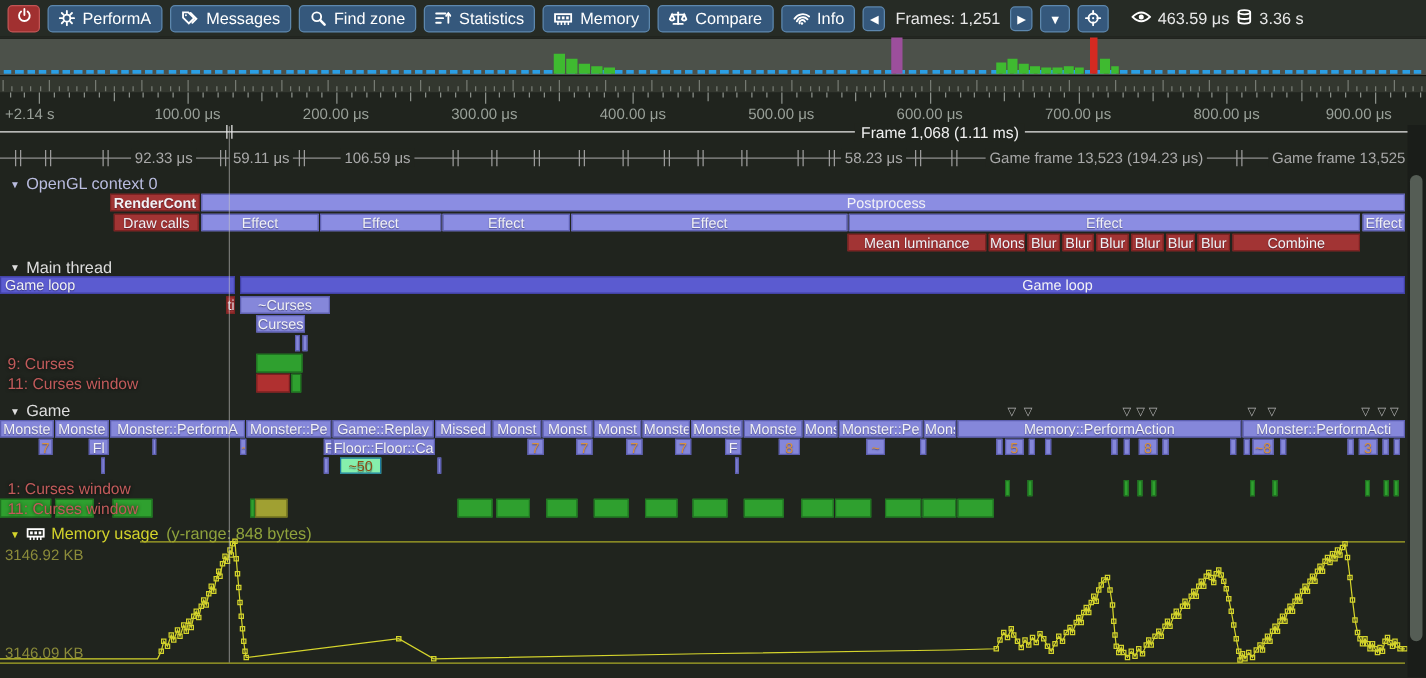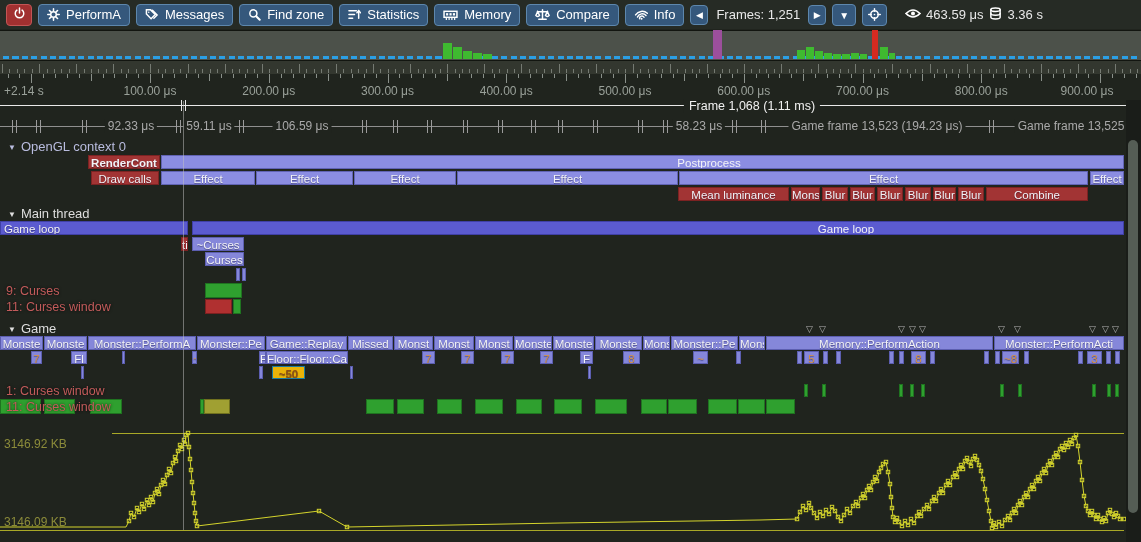--- a/index.html
+++ b/index.html
@@ -48,21 +48,21 @@
         font-size:11.5px;text-align:center;white-space:nowrap;cursor:pointer;}
   .zone .zt{position:relative;display:block;line-height:12px;padding-top:0.5px;text-shadow:0 1px 1px rgba(0,0,30,.45);}
   .zone .abs{position:absolute;top:0.5px;transform:translateX(-50%);line-height:12px;}
   .c-lav{background:#8587da;border-color:#5c5eb0;}
   .c-lav2{background:#8b8de2;border-color:#6163b4;}
   .c-blue{background:#5b5bd0;border-color:#4040a6;}
   .c-red{background:#a23434;border-color:#7c2222;}
   .c-green{background:#2fa02f;border-color:#1f7320;}
   .c-lockred{background:#b03030;border-color:#7c2020;}
   .c-olive{background:#a0a032;border-color:#70701e;}
-  .c-cyan{background:#eab308;border-color:#1b7ba0;color:#8a4f17;font-weight:bold;}
+  .c-cyan{background:#86efac;border-color:#1b7ba0;color:#8a4f17;font-weight:normal;}
   .count{color:#d6913f;}
   .locklabel{position:absolute;color:#c25b5b;font-size:12.5px;z-index:6;text-shadow:0 0 3px rgba(0,0,0,.8);white-space:nowrap;}
   .marker{position:absolute;color:#b5b5b5;font-size:9px;line-height:9px;}
   
   #mem-max{position:absolute;left:4px;top:437px;color:#8c8c3a;font-size:12px;}
   #mem-min{position:absolute;left:4px;top:515px;color:#8c8c3a;font-size:12px;}
   .memline{position:absolute;height:1px;background:#a9a927;}
   
   #cursor-line{position:absolute;left:183px;top:101px;width:1px;height:429px;background:rgba(195,195,195,.5);z-index:8;}
   #scrollbar{position:absolute;right:0;top:100px;width:15px;height:442px;background:#1a1d19;}
@@ -737,21 +737,21 @@
       </div>
       <div class="zone c-blue" style="left: 0px; top: 221px; width: 188px; height: 14px;">
         <span class="zt" style="text-align: left; padding-left: 3px;">Game loop</span>
       </div>
       <div class="zone c-blue" style="left: 192px; top: 221px; width: 932px; height: 14px;">
         <span class="abs" style="left: 653px;">Game loop</span>
       </div>
       <div class="zone c-red" style="left: 181px; top: 237px; width: 7px; height: 14px;">
         <span class="zt">ti</span>
       </div>
-      <div class="zone c-lav" style="left: 192px; top: 237px; width: 52px; height: 14px;">
+      <div class="zone c-lav" style="left: 192px; top: 237px; width: 72px; height: 14px;">
         <span class="zt">~Curses</span>
       </div>
       <div class="zone c-lav" style="left: 205px; top: 252px; width: 39px; height: 14px;">
         <span class="zt">Curses</span>
       </div>
       <div class="zone c-lav" style="left: 236px; top: 268px; width: 4px; height: 13px;"></div>
       <div class="zone c-lav" style="left: 242px; top: 268px; width: 4px; height: 13px;"></div>
       <div class="zone c-green" style="left: 205px; top: 283px; width: 37px; height: 15px;"></div>
       <div class="locklabel" style="left: 6px; top: 284px;">9: Curses</div>
       <div class="zone c-lockred" style="left: 205px; top: 299px; width: 27px; height: 15px;"></div>
@@ -919,20 +919,34 @@
     </div>
 
   <div class="sechdr hdr-gl" style="left:8px;top:139px">
     <span class="tri">▼</span><span>OpenGL context 0</span>
   </div>
   <div class="sechdr" style="left:8px;top:206px">
     <span class="tri">▼</span><span>Main thread</span>
   </div>
   <div class="sechdr" style="left:8px;top:321px">
     <span class="tri">▼</span><span>Game</span>
+  </div>
+  <div class="sechdr hdr-mem" style="left:8px;top:419px">
+    <span class="tri">▼</span><span style="vertical-align:-2px;margin-right:5px"><svg width="15" height="12" viewBox="0 0 16 13">
+          <rect x="1" y="2.5" width="14" height="6.5" stroke="#fff" stroke-width="1.6" fill="none" stroke-linecap="round"></rect>
+          <g stroke="#fff" stroke-width="1.3">
+            <line x1="3.5" y1="9" x2="3.5" y2="12"></line>
+            <line x1="6.5" y1="9" x2="6.5" y2="12"></line>
+            <line x1="9.5" y1="9" x2="9.5" y2="12"></line>
+            <line x1="12.5" y1="9" x2="12.5" y2="12"></line>
+          </g>
+          <rect x="3.2" y="4.5" width="2.3" height="2.5" fill="#fff" stroke="none"></rect>
+          <rect x="6.9" y="4.5" width="2.3" height="2.5" fill="#fff" stroke="none"></rect>
+          <rect x="10.6" y="4.5" width="2.3" height="2.5" fill="#fff" stroke="none"></rect>
+        </svg></span><span>Memory usage</span><span class="range">(y-range: 848 bytes)</span>
   </div>
 
   <div id="mem-max">3146.92 KB</div>
   <div id="mem-min">3146.09 KB</div>
   <div class="memline" style="left:112px;top:433px;width:1012px"></div>
   <div class="memline" style="left:0;top:530px;width:1124px"></div>
   <svg id="memsvg" style="position:absolute;left:0;top:430px;" width="1126" height="105" viewBox="0 430 1126 105">
       <polyline points="0,527 126,527 129,521 131,513 134,517 137,508 139,512 142,504 144,509 147,500 149,505 151,497 153,502 155,493 157,489 159,494 161,485 163,480 165,484 167,475 169,469 171,473 173,463 175,457 176,461 178,451 180,445 182,449 184,440 185,444 186,435 188,433 189,447 190,459 191,470 192,482 193,493 194,503 195,513 196,521 197,526 319,511 347,527 560,523 760,520 797,519 800,512 803,506 806,510 809,503 811,508 814,513 817,518 820,512 823,516 826,510 829,514 832,507 835,511 838,517 841,521 844,515 847,509 850,513 853,506 856,502 858,506 861,498 863,494 865,498 867,490 869,486 871,490 873,482 875,477 877,481 879,472 881,468 883,464 886,462 888,472 890,484 891,497 892,508 893,517 895,522 897,518 899,522 902,526 905,521 908,525 911,519 914,523 917,516 919,512 921,516 924,509 927,505 929,509 932,501 934,497 936,501 939,493 941,489 943,493 946,485 948,481 950,485 953,477 955,473 957,477 959,469 961,465 963,469 965,461 967,458 969,462 971,466 973,459 975,456 977,460 979,465 981,471 983,479 985,489 987,500 989,511 991,521 992,528 994,523 996,527 999,522 1002,526 1005,520 1008,516 1010,520 1012,513 1014,509 1016,513 1018,505 1020,501 1022,505 1024,497 1026,493 1028,497 1030,489 1032,485 1034,489 1036,481 1038,477 1040,481 1042,473 1044,469 1046,473 1048,465 1050,461 1052,465 1054,457 1056,453 1058,457 1060,449 1062,446 1064,450 1066,443 1068,447 1070,440 1072,444 1074,438 1076,435 1078,446 1080,462 1082,480 1084,496 1086,506 1088,511 1090,515 1092,511 1094,515 1096,519 1098,515 1100,519 1102,522 1104,518 1106,521 1108,513 1110,510 1112,514 1114,517 1116,513 1118,516 1120,519 1124,519" fill="none" stroke="#d4d42c" stroke-width="1"></polyline>
       <rect x="127.3" y="519.3" width="3.4" height="3.4" fill="none" stroke="#d4d42c" stroke-width="1"></rect>
       <rect x="129.3" y="511.3" width="3.4" height="3.4" fill="none" stroke="#d4d42c" stroke-width="1"></rect>

